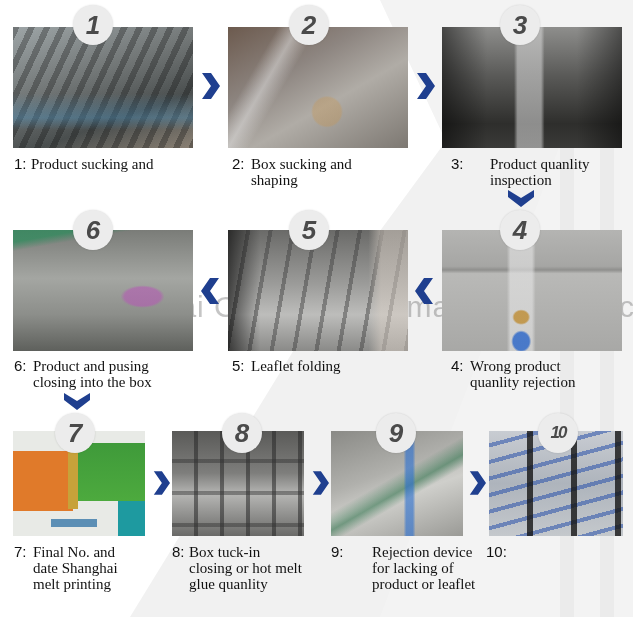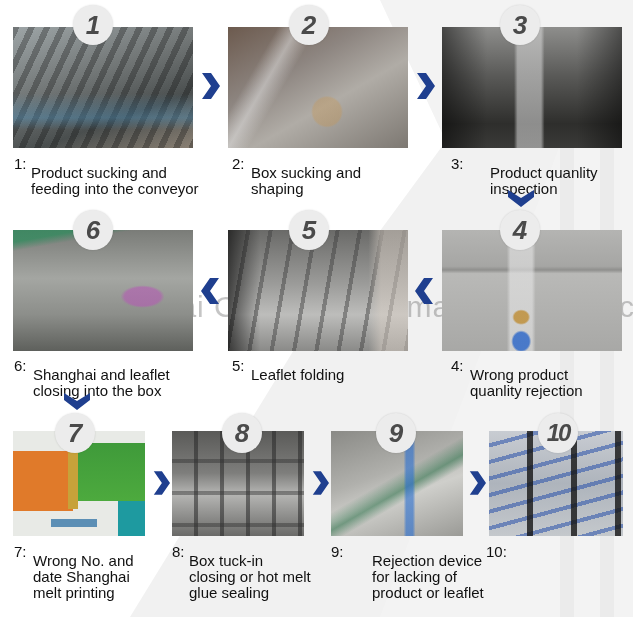--- a/index.html
+++ b/index.html
@@ -2,24 +2,24 @@
 <html><head>
 <meta charset="utf-8">
 <style>
   html,body{margin:0;padding:0;}
   body{width:633px;height:617px;background:#ffffff;position:relative;overflow:hidden;font-family:"Liberation Sans",sans-serif;}
   .bg{position:absolute;inset:0;}
   .step{position:absolute;}
   .photo{position:absolute;overflow:hidden;}
   .photo .shade{position:absolute;inset:0;}
   .badge{position:absolute;width:40px;height:40px;border-radius:50%;background:#ececec;color:#4a4a4a;font-weight:bold;font-style:italic;font-size:26px;line-height:40px;text-align:center;box-shadow:0 0 2px rgba(0,0,0,.15);}
-  .badge.wide{font-size:24px;letter-spacing:-2px;}
+  .badge.wide{font-size:17px;letter-spacing:-2px;}
   .caption{position:absolute;font-size:15px;line-height:16px;color:#111;}
   .caption .num{position:absolute;left:0;top:0;}
-  .caption .txt{position:absolute;top:9px;}
+  .caption .txt{position:absolute;top:0;font-family:Liberation Serif, serif;}
   .arrow{position:absolute;}
   .watermark{position:absolute;left:70px;top:290px;font-size:30px;color:rgba(90,90,90,.35);letter-spacing:1px;white-space:nowrap;}
 </style>
 </head>
 <body>
 
 <svg class="bg" width="633" height="617" viewBox="0 0 633 617">
   <polygon points="380,0 633,0 633,617 280,617 520,300" fill="#f3f3f3"></polygon>
   <polygon points="130,617 300,340 520,40 600,40 380,617" fill="#f1f1f1"></polygon>
   <rect x="560" y="60" width="14" height="557" fill="#ebebeb"></rect>
@@ -29,21 +29,21 @@
 <div class="watermark">Shanghai Chinaever ... made-in-china.com</div>
 
 <div class="step">
   <div class="photo" style="left:13px;top:27px;width:180px;height:121px;background:linear-gradient(160deg,#9aa2a4 0%,#6b7070 40%,#3f4444 70%,#857a6c 100%);">
     <div class="shade" style="background:repeating-linear-gradient(115deg,rgba(40,40,40,.35) 0 6px,rgba(200,200,200,.08) 6px 14px);"></div>
     <div class="shade" style="background:linear-gradient(180deg,rgba(120,190,220,0) 55%,rgba(80,160,210,.35) 75%,rgba(0,0,0,0) 85%);"></div>
   </div>
   <div class="badge" style="left:73px;top:5px;">1</div>
   <div class="caption" style="left:14px;top:156px;width:200px;height:34px;">
     <span class="num">1:</span>
-    <span class="txt" style="left:17px;"><span>Product sucking and</span><br><span>feeding into the conveyor</span></span>
+    <span class="txt" style="left:17px;"><span>Product sucking and</span><br></span>
   </div>
 </div>
 
 <svg class="arrow" style="left:200px;top:73px;" width="20" height="26" viewBox="0 0 20 26">
     <polygon points="2,0 11,0 20,13 11,26 2,26 11,13" fill="#1f3f8f"></polygon>
   </svg>
 
 <div class="step">
   <div class="photo" style="left:228px;top:27px;width:180px;height:121px;background:linear-gradient(150deg,#6c5a4e 0%,#8d8580 35%,#b0aca6 60%,#7d7872 100%);">
     <div class="shade" style="background:linear-gradient(120deg,rgba(0,0,0,0) 20%,rgba(230,230,230,.5) 28%,rgba(0,0,0,0) 36%);"></div>
@@ -110,56 +110,56 @@
   </svg>
 
 <div class="step">
   <div class="photo" style="left:13px;top:230px;width:180px;height:121px;background:linear-gradient(180deg,#7a7c78 0%,#a4a6a2 40%,#8c8e8a 70%,#5e605c 100%);">
     <div class="shade" style="background:linear-gradient(170deg,rgba(40,140,90,.7) 0%,rgba(40,140,90,.7) 8%,rgba(0,0,0,0) 14%);"></div>
     <div class="shade" style="background:radial-gradient(ellipse at 72% 55%,rgba(180,90,180,.6) 0 18px,rgba(0,0,0,0) 22px);"></div>
   </div>
   <div class="badge" style="left:73px;top:210px;">6</div>
   <div class="caption" style="left:14px;top:358px;width:190px;height:34px;">
     <span class="num">6:</span>
-    <span class="txt" style="left:19px;"><span>Shanghai and leaflet</span><br><span>closing into the box</span></span>
+    <span class="txt" style="left:19px;"><span>Product and pusing</span><br><span>closing into the box</span></span>
   </div>
 </div>
 
 <svg class="arrow" style="left:64px;top:393px;" width="26" height="17" viewBox="0 0 26 17">
     <polygon points="0,0 13,8 26,0 26,7 13,17 0,7" fill="#1f3f8f"></polygon>
   </svg>
 
 <div class="step">
   <div class="photo" style="left:13px;top:431px;width:132px;height:105px;background:#e8eae6;">
     <div class="shade" style="left:0;top:20px;width:60px;height:60px;background:#e07a2a;"></div>
     <div class="shade" style="left:55px;top:18px;width:10px;height:60px;background:#c7a23a;"></div>
     <div class="shade" style="left:65px;top:12px;width:67px;height:58px;background:linear-gradient(180deg,#3f9a3a,#4daa3e);"></div>
     <div class="shade" style="left:105px;top:70px;width:27px;height:35px;background:#1e9aa0;"></div>
     <div class="shade" style="left:38px;top:88px;width:46px;height:8px;background:#5c8fb5;"></div>
   </div>
   <div class="badge" style="left:55px;top:413px;">7</div>
   <div class="caption" style="left:14px;top:544px;width:150px;height:50px;">
     <span class="num">7:</span>
-    <span class="txt" style="left:19px;"><span>Wrong No. and</span><br><span>date Shanghai</span><br><span>melt printing</span></span>
+    <span class="txt" style="left:19px;"><span>Final No. and</span><br><span>date Shanghai</span><br><span>melt printing</span></span>
   </div>
 </div>
 
 <svg class="arrow" style="left:152px;top:471px;" width="18" height="24" viewBox="0 0 20 26">
     <polygon points="2,0 11,0 20,13 11,26 2,26 11,13" fill="#1f3f8f"></polygon>
   </svg>
 
 <div class="step">
   <div class="photo" style="left:172px;top:431px;width:132px;height:105px;background:linear-gradient(180deg,#5a5a58 0%,#7e7e7c 40%,#b6b6b4 60%,#6a6a68 100%);">
     <div class="shade" style="background:repeating-linear-gradient(90deg,rgba(0,0,0,0) 0 22px,rgba(40,40,40,.55) 22px 26px);"></div>
     <div class="shade" style="background:repeating-linear-gradient(180deg,rgba(0,0,0,0) 0 28px,rgba(50,50,50,.45) 28px 32px);"></div>
   </div>
   <div class="badge" style="left:222px;top:413px;">8</div>
   <div class="caption" style="left:172px;top:544px;width:160px;height:50px;">
     <span class="num">8:</span>
-    <span class="txt" style="left:17px;white-space:nowrap;"><span>Box tuck-in</span><br><span>closing or hot melt</span><br><span>glue sealing</span></span>
+    <span class="txt" style="left:17px;white-space:nowrap;"><span>Box tuck-in</span><br><span>closing or hot melt</span><br><span>glue quanlity</span></span>
   </div>
 </div>
 
 <svg class="arrow" style="left:311px;top:471px;" width="18" height="24" viewBox="0 0 20 26">
     <polygon points="2,0 11,0 20,13 11,26 2,26 11,13" fill="#1f3f8f"></polygon>
   </svg>
 
 <div class="step">
   <div class="photo" style="left:331px;top:431px;width:132px;height:105px;background:linear-gradient(160deg,#8a8a86 0%,#b0b0ac 40%,#cfcfcb 60%,#9a9a96 100%);">
     <div class="shade" style="background:linear-gradient(150deg,rgba(0,0,0,0) 45%,rgba(40,110,70,.55) 55%,rgba(0,0,0,0) 62%);"></div>

